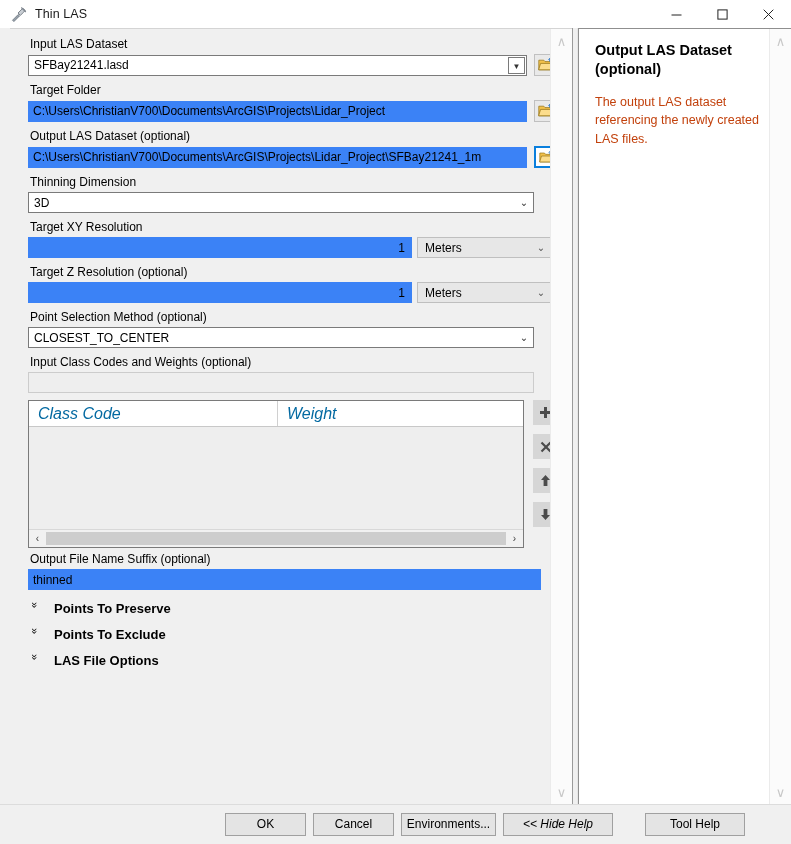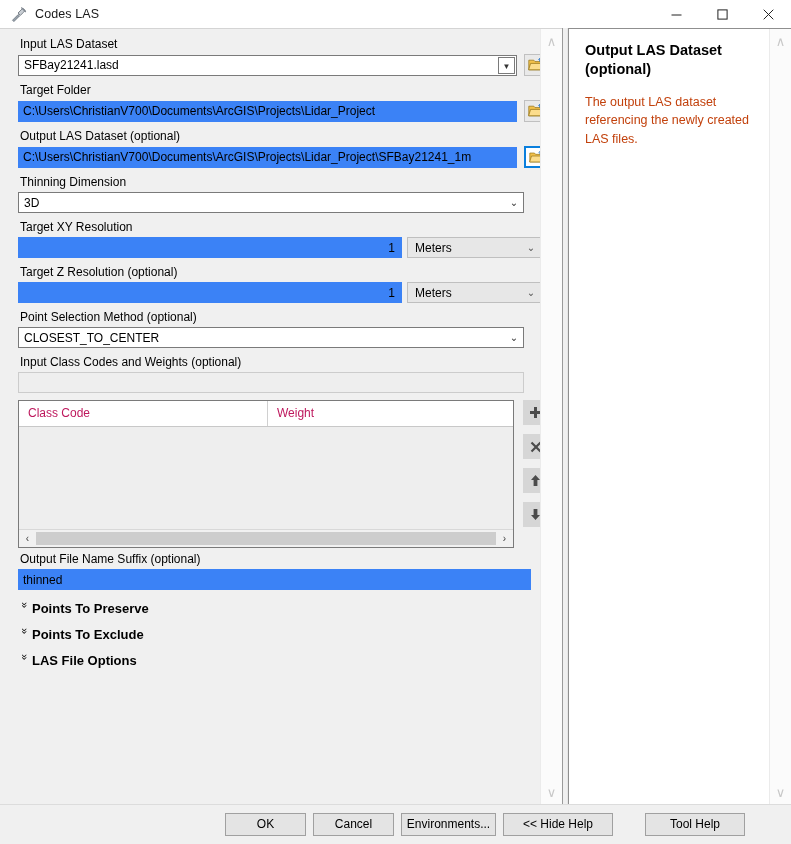--- a/index.html
+++ b/index.html
@@ -57,20 +57,21 @@
 
   
   .content {
     position: absolute;
     top: 28px;
     left: 0;
     right: 0;
     bottom: 39px;
     display: flex;
     background: #f0f0f0;
+    padding-left: 10px;
   }
   .left-pane {
     width: 562px;
     position: relative;
     background: #f0f0f0;
     border-top: 1px solid #d4d4d4;
     overflow: hidden;
   }
   .form-area {
     padding: 8px 14px 0 18px;
@@ -251,25 +252,26 @@
     flex-direction: column;
   }
   .table-head {
     display: flex;
     height: 25px;
     background: #ffffff;
     border-bottom: 1px solid #c8c8c8;
     flex: none;
   }
   .th {
-    font-size: 12px;
-    color: #be185d;
+    font-size: 16px;
+    color: #0369a1;
     line-height: 25px;
     padding-left: 9px;
     box-sizing: border-box;
+    font-style: italic;
   }
   .th.c1 { width: 249px; border-right: 1px solid #d0d0d0; }
   .th.c2 { flex: 1; }
   .table-body { flex: 1; background: #eeeeee; }
   .hscroll {
     height: 17px;
     flex: none;
     background: #f1f1f1;
     border-top: 1px solid #d8d8d8;
     display: flex;
@@ -302,20 +304,21 @@
     justify-content: center;
     color: #4b4b4b;
   }
 
   
   .section {
     display: flex;
     align-items: center;
     margin-top: 11px;
     cursor: default;
+    gap: 12px;
   }
   .section .sec-chev {
     width: 13px;
     color: #000;
     font-size: 11px;
     transform: rotate(90deg);
     display: inline-block;
     margin-right: 1px;
     line-height: 1;
   }
@@ -355,21 +358,21 @@
 <body>
 
 <div class="titlebar">
   <span class="title-icon">
     <svg width="17" height="17" viewBox="0 0 17 17">
       <path d="M2.5 14.2 L8.2 8.5 L9.6 9.9 L3.9 15.6 Z" fill="#9aa3ad" stroke="#5b6570" stroke-width="0.7"></path>
       <path d="M8.0 7.0 L11.0 4.0 L13.0 2.2 L15.2 4.4 L13.4 6.4 L10.4 9.4 Z" fill="#c9ced4" stroke="#555d66" stroke-width="0.7"></path>
       <path d="M11.3 1.5 L15.8 6.0" stroke="#7d858e" stroke-width="1.1" fill="none"></path>
     </svg>
   </span>
-  <span class="title-text">Codes LAS</span>
+  <span class="title-text">Thin LAS</span>
   <div class="win-buttons">
     <div class="win-btn">
       <svg width="11" height="11" viewBox="0 0 11 11">
           <line x1="0.5" y1="6" x2="10.5" y2="6" stroke="currentColor" stroke-width="1"></line>
         </svg>
     </div>
     <div class="win-btn">
       <svg width="11" height="11" viewBox="0 0 11 11">
           <rect x="0.9" y="0.9" width="9.2" height="9.2" fill="none" stroke="currentColor" stroke-width="1"></rect>
         </svg>
@@ -562,18 +565,18 @@
     </div>
   </div>
 
 </div>
 
 <div class="footer">
   <div class="btn-group-main">
     <div class="btn">OK</div>
     <div class="btn">Cancel</div>
     <div class="btn" style="min-width:95px;">Environments...</div>
-    <div class="btn" style="min-width:110px;">&lt;&lt; Hide Help</div>
+    <div class="btn" style="min-width:110px;font-style:italic;">&lt;&lt; Hide Help</div>
   </div>
   <div class="btn-group-right">
     <div class="btn" style="min-width:100px;">Tool Help</div>
   </div>
 </div>
 
 </body></html>

